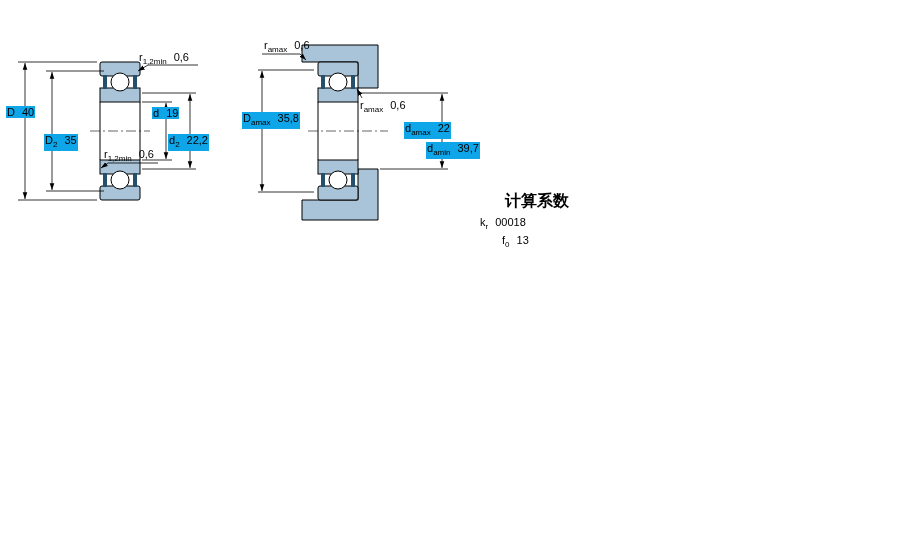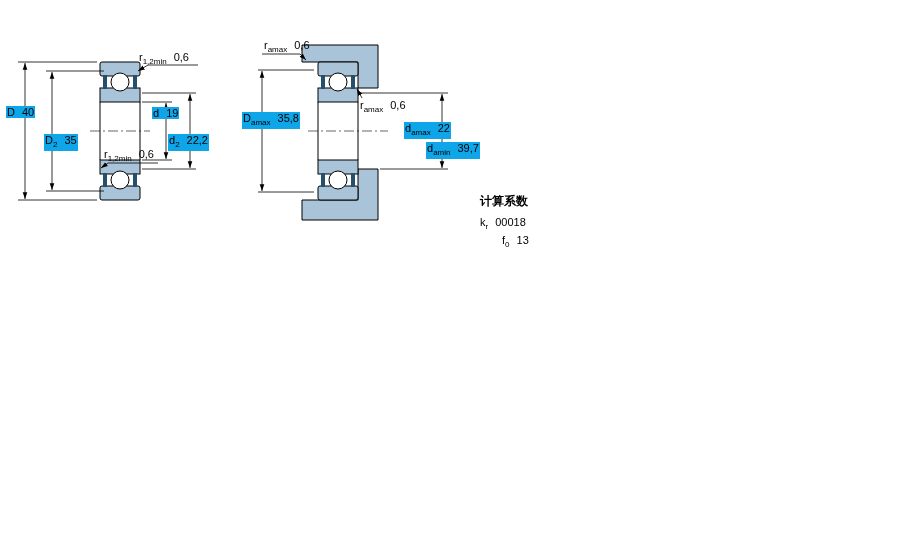--- a/index.html
+++ b/index.html
@@ -8,21 +8,21 @@
     font-family:"Liberation Sans", sans-serif; overflow:hidden;
   }
   #lineart { position:absolute; left:0; top:0; }
   .label {
     position:absolute; font-size:11px; line-height:12px; color:#000;
     white-space:nowrap;
   }
   .label .sub { font-size:8px; vertical-align:-3px; }
   .label .val { margin-left:7px; }
   .bg { background:#0ea5e9; padding:0 1px; }
-  .factors-title { font-weight:700; font-size:12px; }
+  .factors-title { font-weight:700; font-size:16px;margin-left:25px; }
 </style>
 </head>
 <body>
 
 <div id="canvas">
 
   <svg id="lineart" width="900" height="560" viewBox="0 0 900 560">
     <defs>
       <marker id="arr" viewBox="0 0 10 10" refX="9.5" refY="5" markerWidth="9" markerHeight="9" orient="auto-start-reverse">
         <path d="M0,1.8 L9.5,5 L0,8.2 Z" fill="#000"></path>

